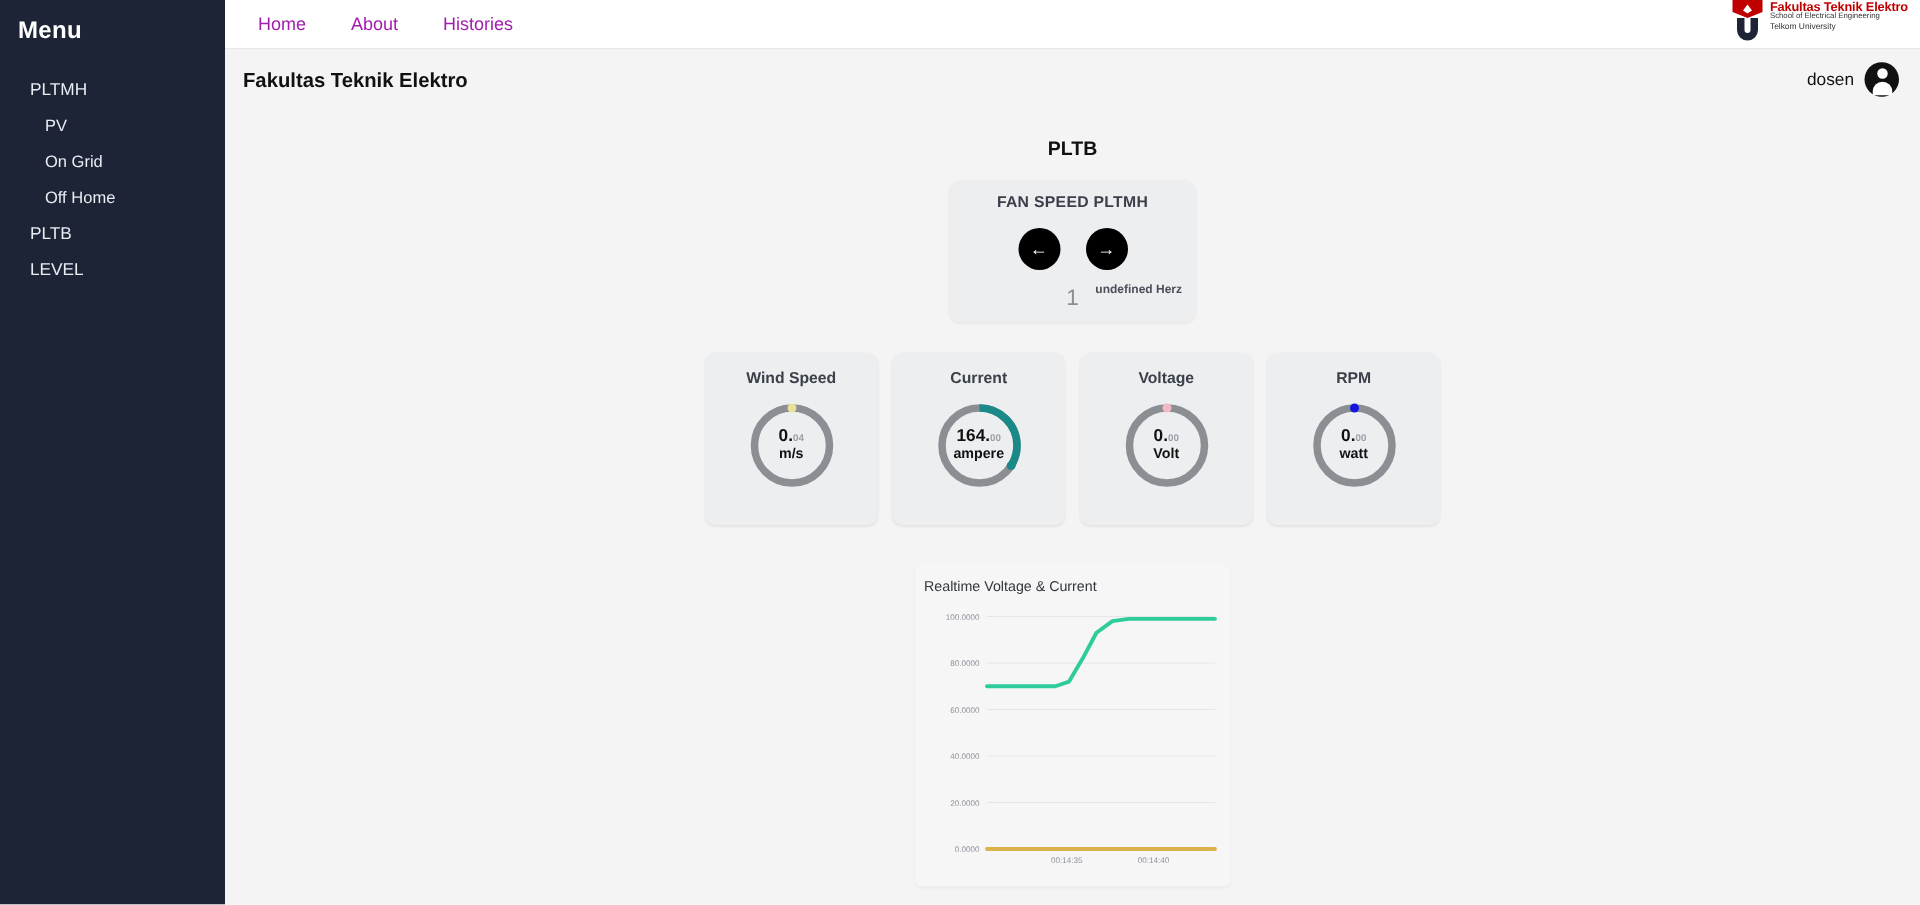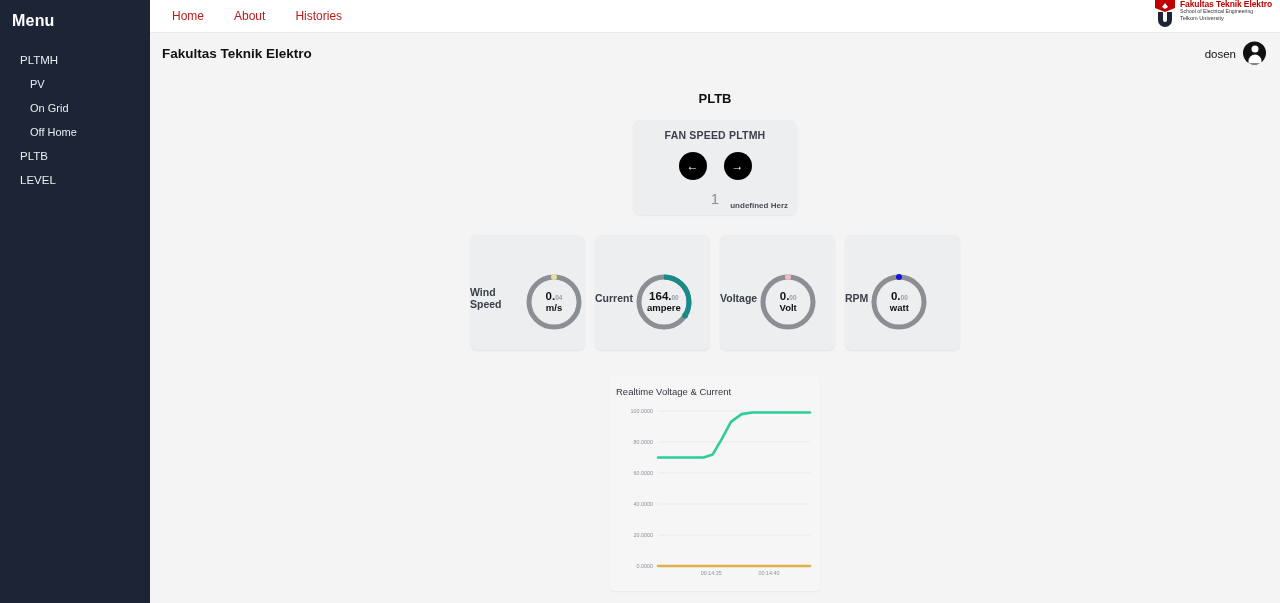--- a/index.html
+++ b/index.html
@@ -32,21 +32,21 @@
   .main { flex:1; height:603px; position:relative; background:#f4f4f5; }
 
   .topbar {
     height:33px; background:#ffffff;
     display:flex; align-items:center;
     padding-left:22px; position:relative;
     border-bottom:1px solid #e8e8ea;
   }
   .topnav { display:flex; gap:30px; }
   .topnav a {
-    font-size:12px; color:#b91c1c; text-decoration:none; cursor:pointer;
+    font-size:12px; color:#a21caf; text-decoration:none; cursor:pointer;
   }
 
   .brand-logo {
     position:absolute; right:8px; top:-1px;
     display:flex; align-items:flex-start; gap:4px;
   }
   .brand-mark { width:22px; height:30px; position:relative; flex:0 0 22px; }
   .brand-text { padding-top:1px; line-height:1.08; }
   .brand-line1 {
     font-size:8.5px; font-weight:bold; color:#c00000; letter-spacing:-.1px;
@@ -106,34 +106,34 @@
     width:28px; height:28px; border-radius:50%;
     background:#000; color:#fff; border:none; cursor:pointer;
     font-size:12px; line-height:28px; text-align:center;
     display:flex; align-items:center; justify-content:center;
   }
   .fan-level {
     text-align:center; font-size:15px; color:#8b8f96;
     margin-top:10px; font-weight:normal;
   }
   .fan-unit {
-    position:absolute; right:9px; bottom:5px;
+    position:absolute; right:9px; bottom:18px;
     font-size:8px; font-weight:bold; color:#4a4f58;margin-top:32px;
   }
 
   
   .gauges {
     display:flex; justify-content:center; gap:10px;
     margin-top:20px;
   }
   .gauge-card {
     width:115px; height:115px;
     background:#eceef0; border-radius:7px;
     box-shadow:0 1px 2px rgba(0,0,0,.07);
-    display:flex; flex-direction:row; align-items:center;
+    display:flex; flex-direction:column; align-items:center;
     padding-top:11px;
   }
   .gauge-label {
     font-size:10.5px; font-weight:bold; color:#3b4049;
   }
   .gauge-wrap { position:relative; width:62px; height:62px; margin-top:8px; }
   .gauge-wrap svg { display:block; }
   .gauge-center {
     position:absolute; inset:0;
     display:flex; flex-direction:column;

